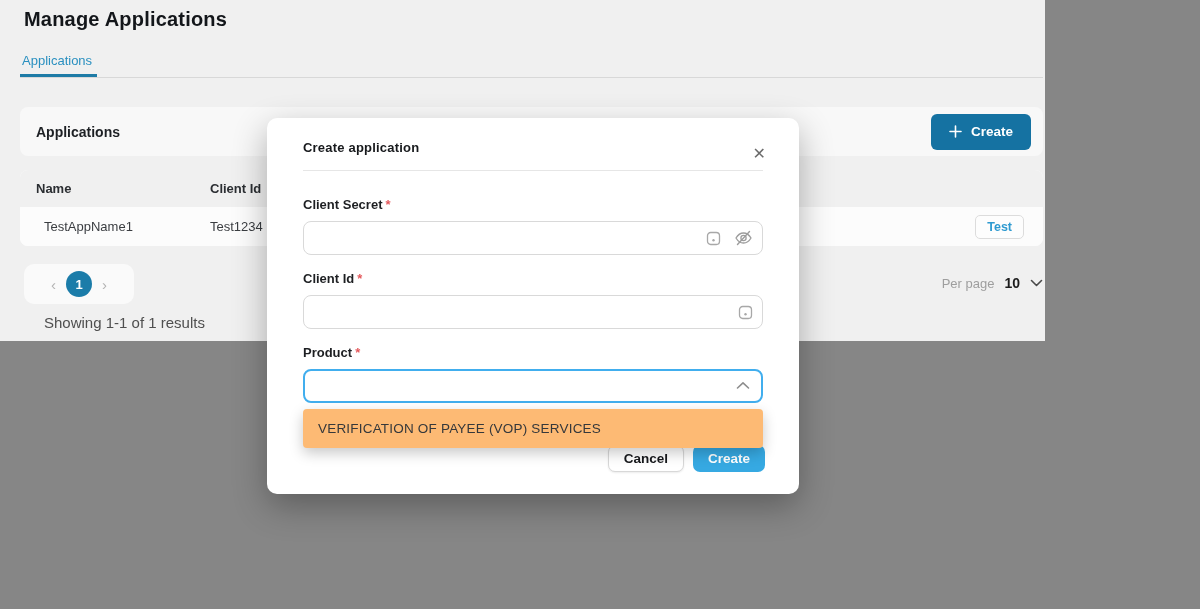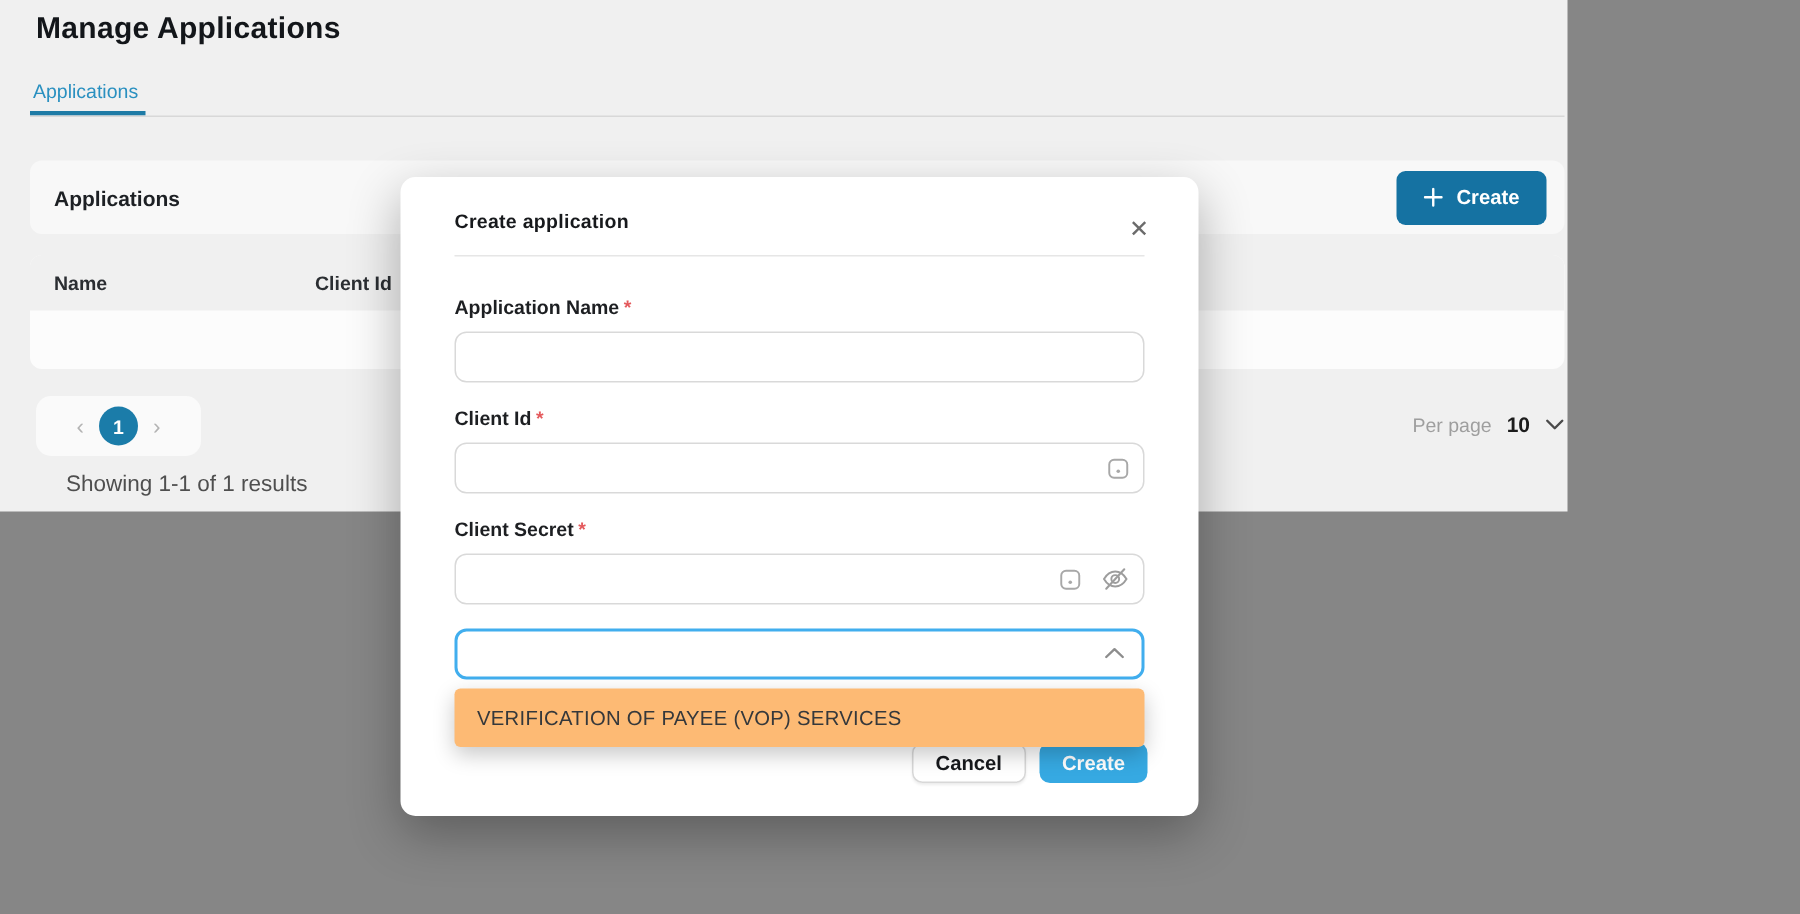--- a/index.html
+++ b/index.html
@@ -170,20 +170,27 @@
       </span>
       <span>Create</span>
     </button>
   </div>
 
   <div class="table-card">
     <div class="thead">
       <div class="col-name">Name</div>
       <div class="col-client">Client Id</div>
     </div>
+    <div class="trow">
+      <div class="col-name">TestAppName1</div>
+      <div class="col-client">Test1234</div>
+      <div class="col-action">
+        <button class="test-btn">Test</button>
+      </div>
+    </div>
   </div>
 
   <div class="pagination">
     <span class="pg-arrow">‹</span>
     <span class="pg-page">1</span>
     <span class="pg-arrow">›</span>
   </div>
   <div class="results-summary">Showing 1-1 of 1 results</div>
 
   <div class="per-page">
@@ -199,26 +206,42 @@
 
 <div class="modal">
   <div class="modal-header">
     <div class="modal-title">Create application</div>
     <button class="modal-close">✕</button>
   </div>
   <div class="modal-divider"></div>
 
   <div class="modal-body">
 
+
     <div class="field">
       <div class="field-label">
-        <span>Application Name</span><span class="req">*</span>
+        <span>Client Secret</span><span class="req">*</span>
       </div>
       <div class="input-wrap">
-        <input class="text-input" type="text" value="" style="">
+        <input class="text-input" type="password" value="" style="">
+        <span class="input-icons">
+          <span>
+            <svg width="15" height="15" viewBox="0 0 15 15">
+                <rect x="1.5" y="1.5" width="12" height="12" rx="3.2" fill="none" stroke="#a8a8a8" stroke-width="1.3"></rect>
+                <circle cx="7.5" cy="9.2" r="1.2" fill="#a8a8a8"></circle>
+              </svg>
+          </span>
+          <span>
+            <svg width="19" height="16" viewBox="0 0 19 16">
+              <path d="M2 8 C4 4.6 6.6 3 9.5 3 C12.4 3 15 4.6 17 8 C15 11.4 12.4 13 9.5 13 C6.6 13 4 11.4 2 8 Z" fill="none" stroke="#9d9d9d" stroke-width="1.3"></path>
+              <circle cx="9.5" cy="8" r="2.6" fill="none" stroke="#9d9d9d" stroke-width="1.3"></circle>
+              <path d="M3.5 14.5 L15.5 1.5" stroke="#9d9d9d" stroke-width="1.4" stroke-linecap="round"></path>
+            </svg>
+          </span>
+        </span>
       </div>
     </div>
 
     <div class="field">
       <div class="field-label">
         <span>Client Id</span><span class="req">*</span>
       </div>
       <div class="input-wrap">
         <input class="text-input" type="text" value="" style="">
         <span class="input-icons">
@@ -227,43 +250,22 @@
                 <rect x="1.5" y="1.5" width="12" height="12" rx="3.2" fill="none" stroke="#a8a8a8" stroke-width="1.3"></rect>
                 <circle cx="7.5" cy="9.2" r="1.2" fill="#a8a8a8"></circle>
               </svg>
           </span>
         </span>
       </div>
     </div>
 
     <div class="field">
       <div class="field-label">
-        <span>Client Secret</span><span class="req">*</span>
-      </div>
-      <div class="input-wrap">
-        <input class="text-input" type="password" value="" style="">
-        <span class="input-icons">
-          <span>
-            <svg width="15" height="15" viewBox="0 0 15 15">
-                <rect x="1.5" y="1.5" width="12" height="12" rx="3.2" fill="none" stroke="#a8a8a8" stroke-width="1.3"></rect>
-                <circle cx="7.5" cy="9.2" r="1.2" fill="#a8a8a8"></circle>
-              </svg>
-          </span>
-          <span>
-            <svg width="19" height="16" viewBox="0 0 19 16">
-              <path d="M2 8 C4 4.6 6.6 3 9.5 3 C12.4 3 15 4.6 17 8 C15 11.4 12.4 13 9.5 13 C6.6 13 4 11.4 2 8 Z" fill="none" stroke="#9d9d9d" stroke-width="1.3"></path>
-              <circle cx="9.5" cy="8" r="2.6" fill="none" stroke="#9d9d9d" stroke-width="1.3"></circle>
-              <path d="M3.5 14.5 L15.5 1.5" stroke="#9d9d9d" stroke-width="1.4" stroke-linecap="round"></path>
-            </svg>
-          </span>
-        </span>
-      </div>
-    </div>
-
-    <div class="field">
+        <span>Product</span><span class="req">*</span>
+      </div>
       <div class="select-wrap">
         <div class="select-box">
           <span class="select-chevron">
             <svg width="14" height="9" viewBox="0 0 14 9">
                 <path d="M1.5 7 L7 1.8 L12.5 7" fill="none" stroke="#8d8d8d" stroke-width="1.6" stroke-linecap="round" stroke-linejoin="round"></path>
               </svg>
           </span>
         </div>
         <div class="dropdown">
           <div class="dropdown-option">VERIFICATION OF PAYEE (VOP) SERVICES</div>

